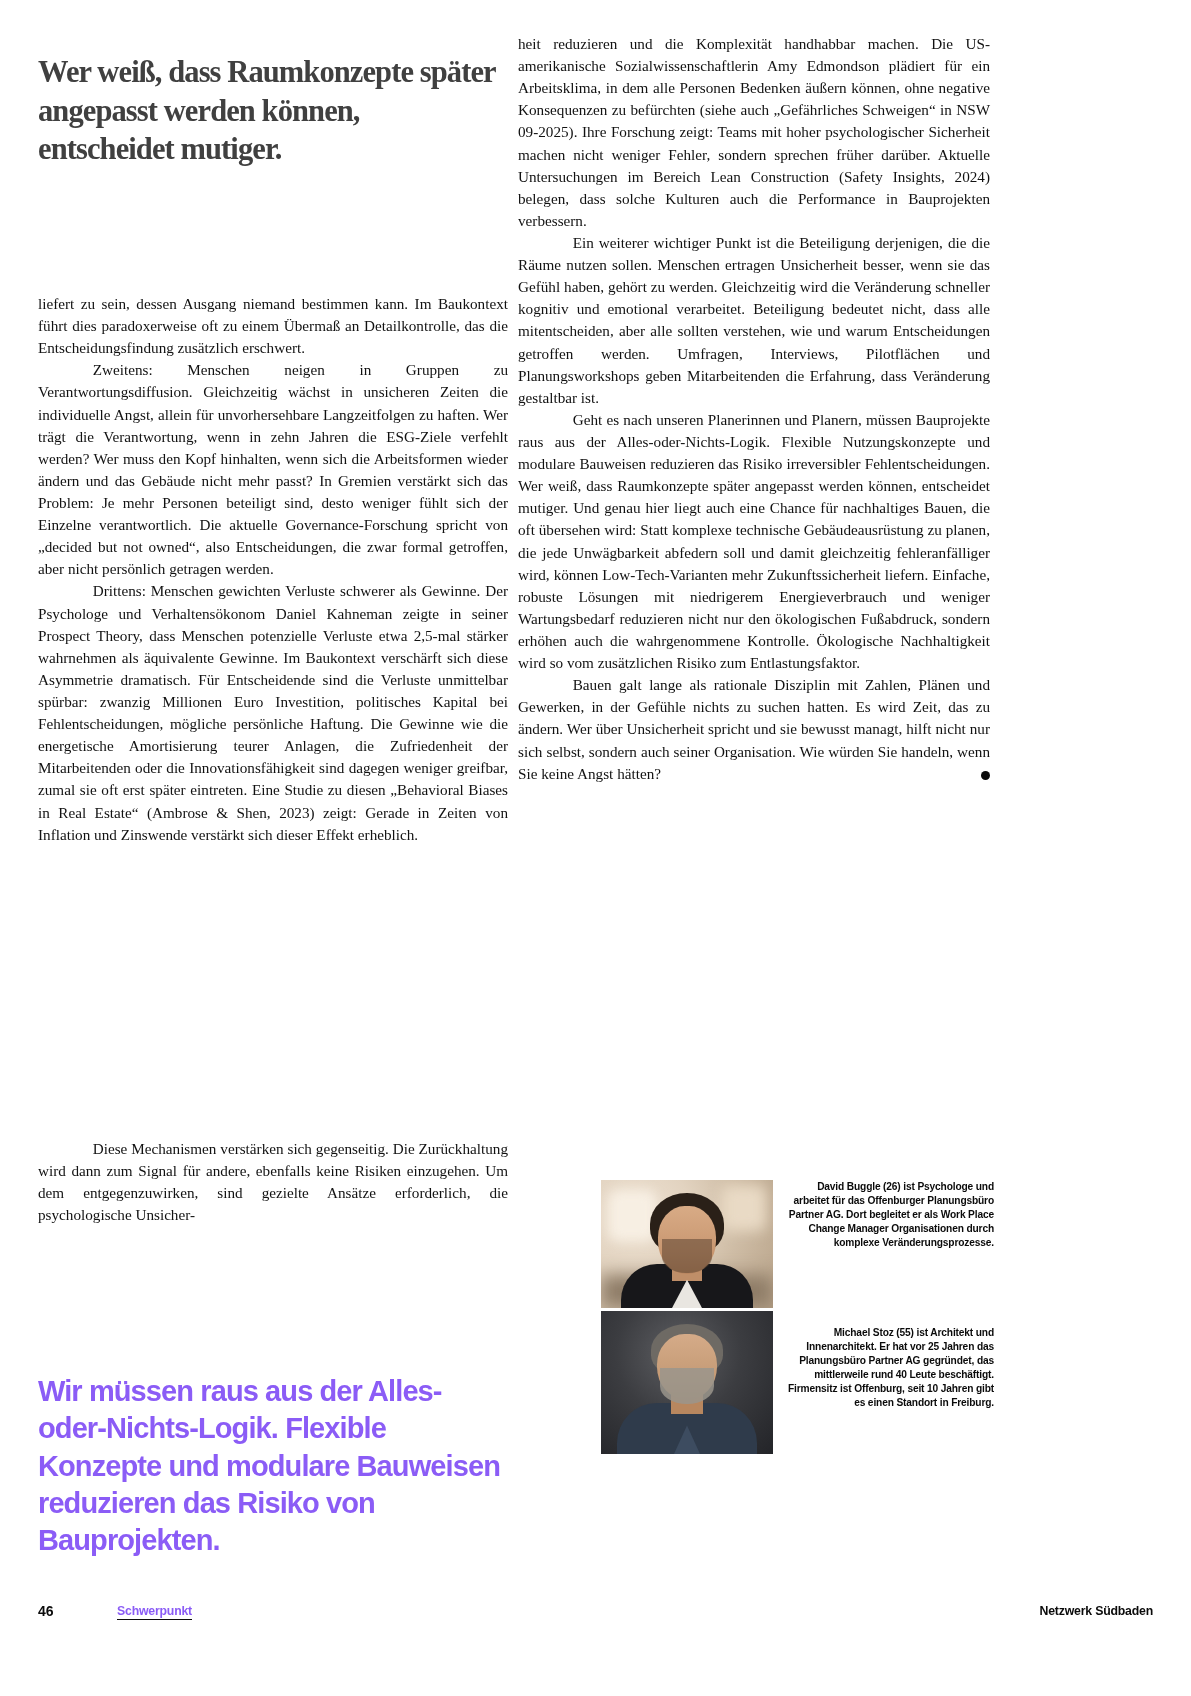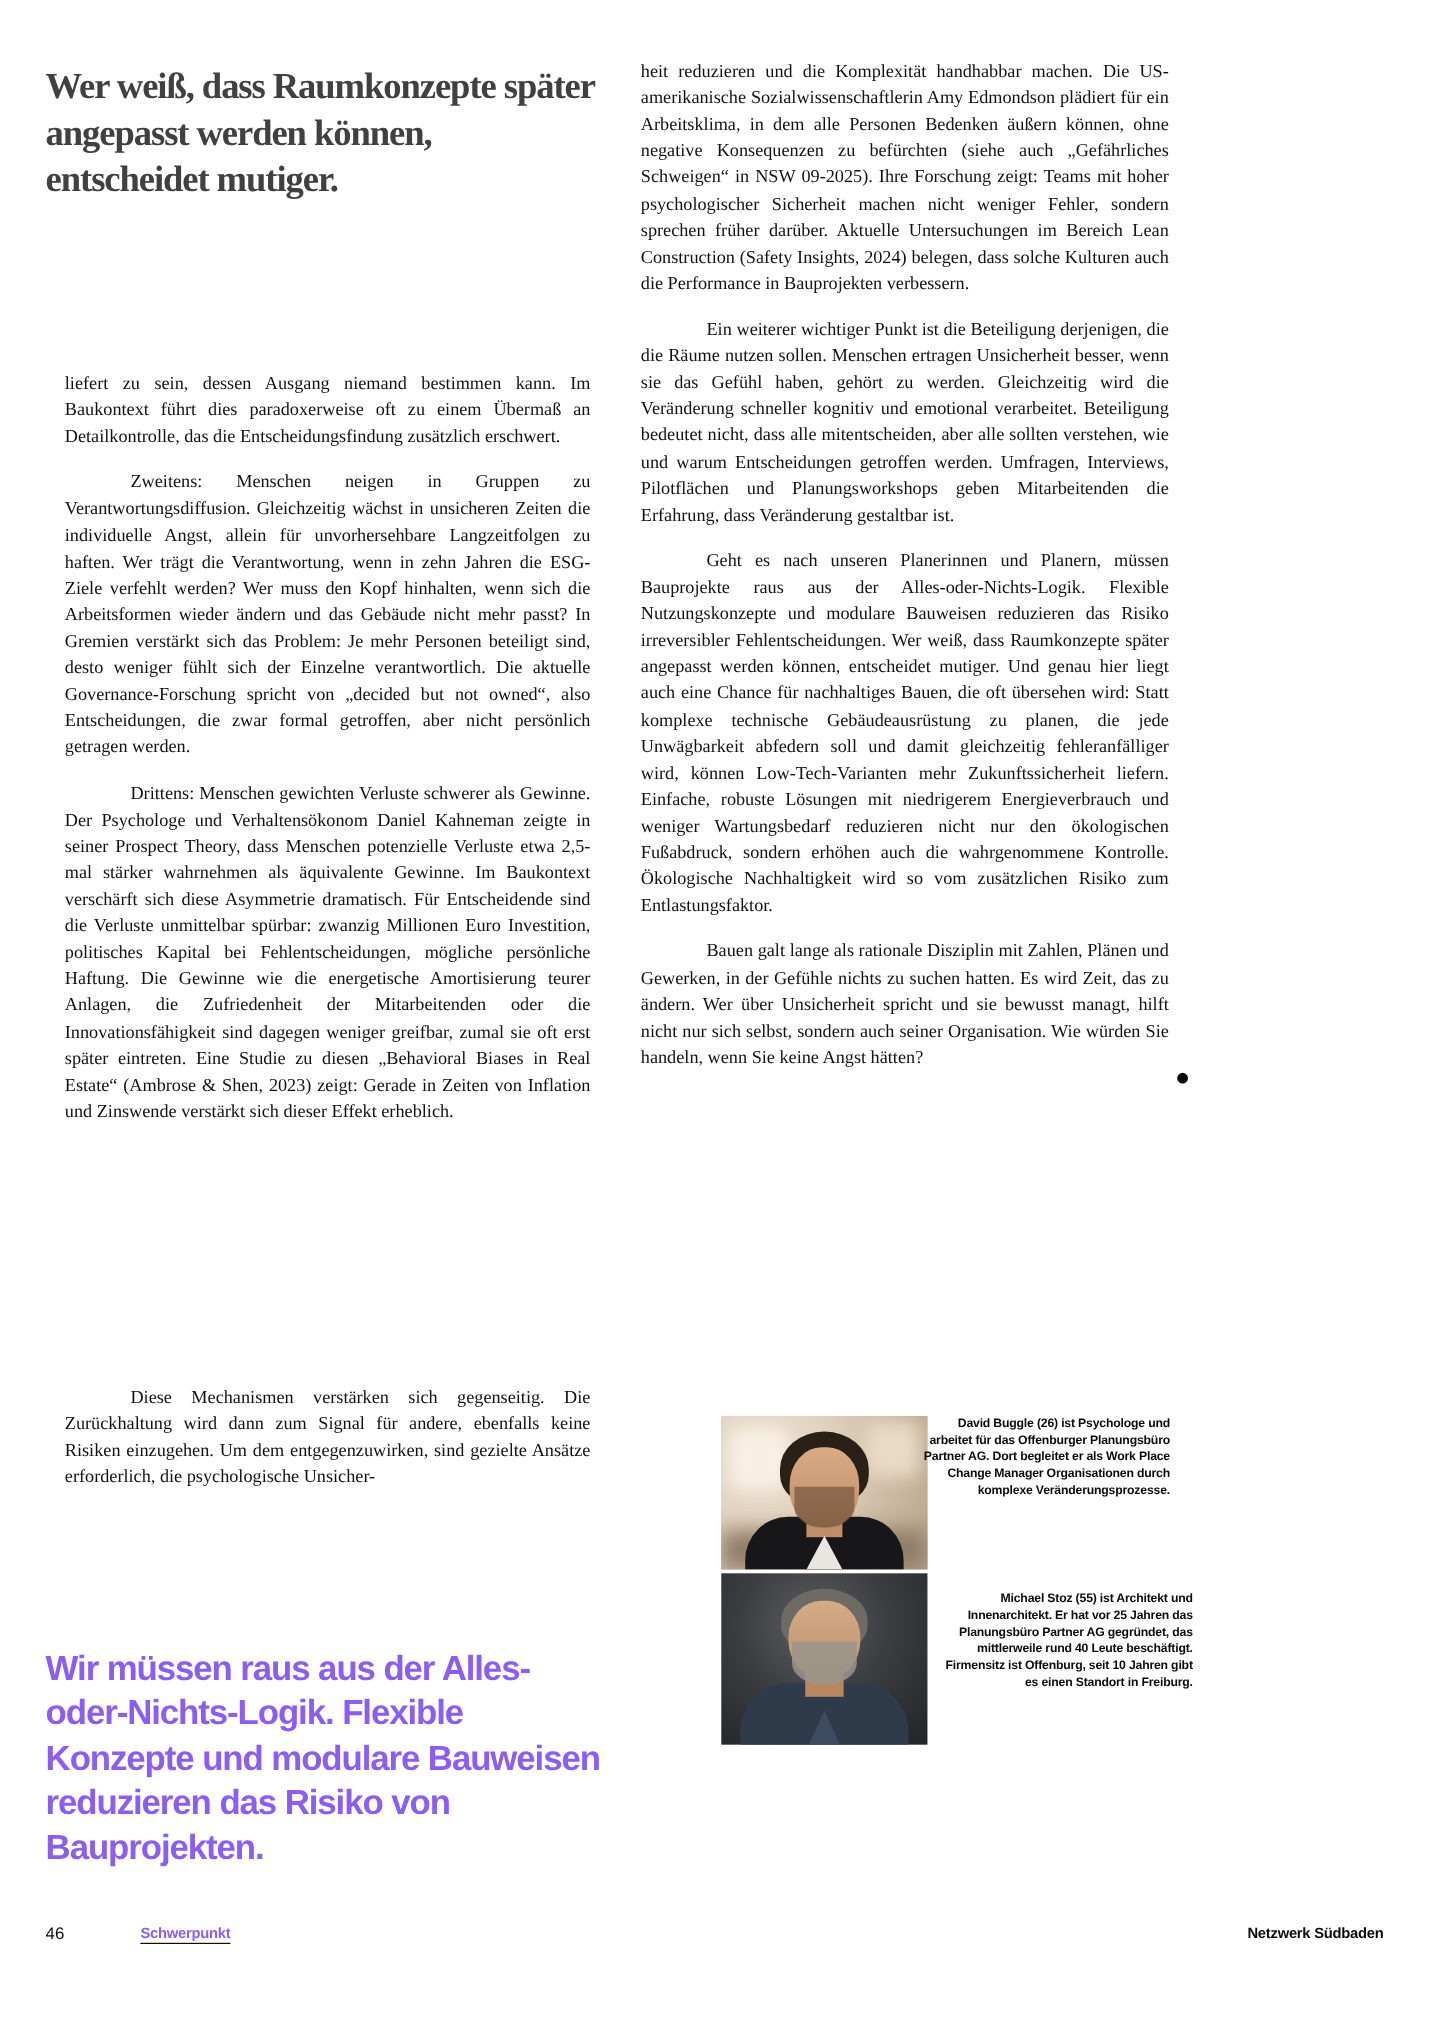--- a/index.html
+++ b/index.html
@@ -46,21 +46,21 @@
     left: 38px;
     top: 293px;
     width: 470px;
   }
   .col-right {
     left: 518px;
     top: 33px;
     width: 472px;
   }
   .col p {
-    margin: 16px;
+    margin: 0;
   }
   .col p.indent {
     text-indent: 3.6em;
   }
 
   
   .subhead {
     position: absolute;
     left: 38px;
     top: 1051px;
@@ -218,38 +218,38 @@
     position: absolute;
     width: 215px;
     font-family: "Liberation Sans", sans-serif;
     font-weight: bold;
     font-size: 10.2px;
     line-height: 1.37;
     letter-spacing: -0.15px;
     text-align: right;
     color: #0b0b0b;
   }
-  .bio-1 { left: 760px; top: 1180px; }
+  .bio-1 { left: 779px; top: 1180px; }
   .bio-2 { left: 779px; top: 1326px; }
 
   
   .footer-rule {
     position: absolute;
     left: 38px;
     top: 1585px;
     width: 953px;
     height: 0;
     border-top: 0px solid transparent;
   }
   .page-number {
     position: absolute;
     left: 38px;
     top: 1603px;
     font-family: "Liberation Sans", sans-serif;
-    font-weight: normal;
+    font-weight: bold;
     font-size: 14px;
     color: #0b0b0b;
   }
   .footer-section {
     position: absolute;
     left: 117px;
     top: 1604px;
     font-family: "Liberation Sans", sans-serif;
     font-weight: bold;
     font-size: 12.3px;

